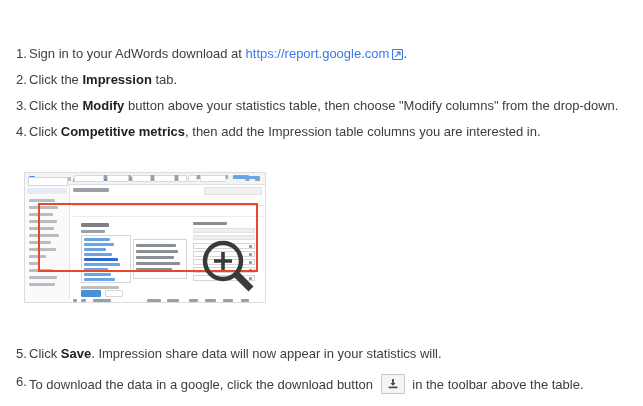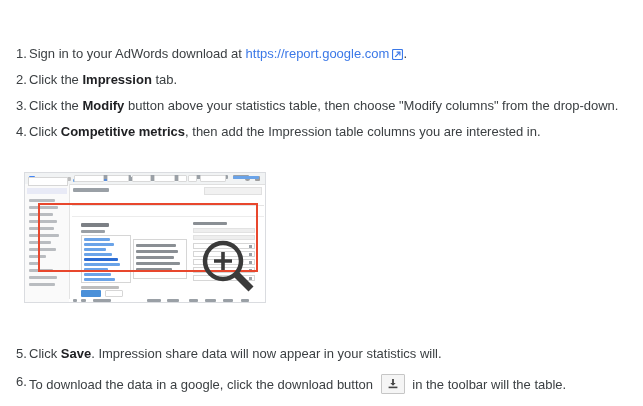--- a/index.html
+++ b/index.html
@@ -391,17 +391,17 @@
 
   <div class="steps" style="top:346px;">
     <div class="step">
       <span class="num">5.</span><span>Click </span><b>Save</b><span>. Impression share data will now appear in your statistics will.</span>
     </div>
     <div class="step" style="margin-top:12px;">
       <span class="num">6.</span><span>To download the data in a google, click the download button </span><span class="dl-btn"><svg width="14" height="12" viewBox="0 0 14 12">
             <path d="M7 1 V6.4" stroke="#444" stroke-width="1.8" fill="none"></path>
             <path d="M4.3 5 L7 7.8 L9.7 5" fill="#444"></path>
             <rect x="2.6" y="8.6" width="8.8" height="1.6" fill="#444"></rect>
-          </svg></span><span> in the toolbar will the table.</span>
+          </svg></span><span> in the toolbar above the table.</span>
     </div>
   </div>
 
 </div>
 
 </body></html>

